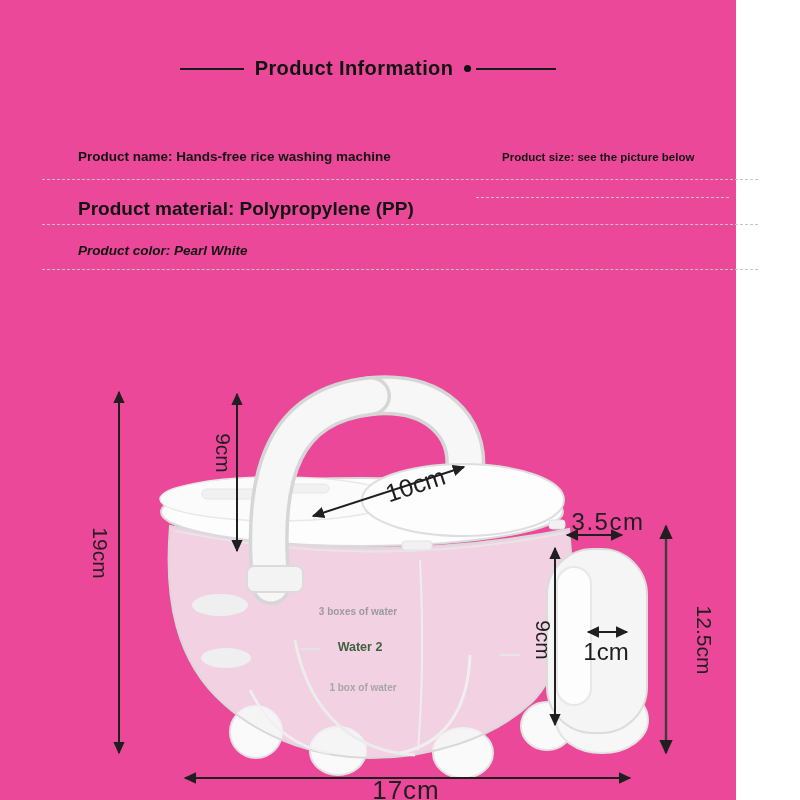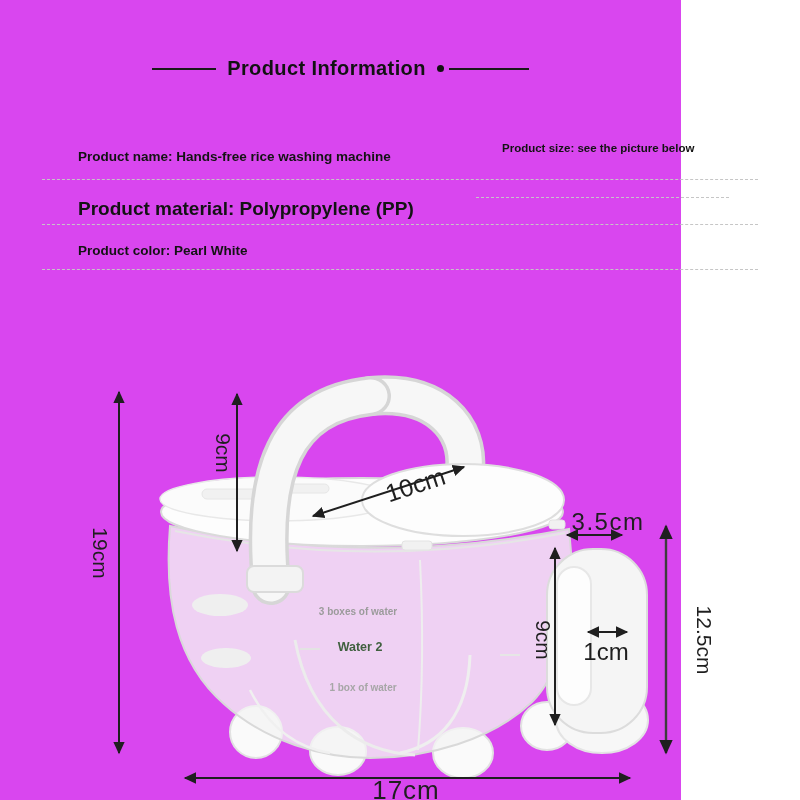--- a/index.html
+++ b/index.html
@@ -2,44 +2,44 @@
 <html><head>
 <meta charset="utf-8">
 <style>
   html, body {
     margin: 0; padding: 0;
     width: 800px; height: 800px;
     background: #ffffff;
     font-family: "Liberation Sans", sans-serif;
     overflow: hidden;
   }
-  .page { position: absolute; inset: 0; width: 681px; height: 800px; background: #d946ef; }
+  .page { position: absolute; inset: 0; width: 736px; height: 800px; background: #ec4899; }
 
   
   .title-row {
     position: absolute; top: 57px; left: 0; width: 100%;
     display: flex; align-items: center; justify-content: center; gap: 11px;
   }
   .title-row h1 {
     margin: 0; font-size: 20px; font-weight: bold; color: #121212; letter-spacing: .4px;
     white-space: nowrap;
   }
   .rule { height: 0; border-top: 2px solid #1a1a1a; }
   .rule-left  { width: 64px; }
   .rule-right { width: 80px; margin-left: -6px; }
   .dot { width: 7px; height: 7px; border-radius: 50%; background: #111; }
 
   
   .info-label {
     position: absolute; font-weight: bold; color: #131313; white-space: nowrap;
   }
   .lbl-name     { left: 78px;  top: 149px; font-size: 13.5px; }
-  .lbl-size     { left: 502px; top: 142px; font-size: 11.5px; }
+  .lbl-size     { left: 502px; top: 151px; font-size: 11.5px; }
   .lbl-material { left: 78px;  top: 198px; font-size: 19px; }
-  .lbl-color    { left: 78px;  top: 243px; font-size: 13.5px; }
+  .lbl-color    { left: 78px;  top: 243px; font-size: 13.5px; font-style: italic; }
 
   .dash { position: absolute; height: 0; border-top: 1.5px dashed #c6c6c6; }
   .dash-1  { top: 179px; left: 42px;  width: 716px; }
   .dash-1b { top: 197px; left: 476px; width: 253px; }
   .dash-2  { top: 224px; left: 42px;  width: 716px; }
   .dash-3  { top: 269px; left: 42px;  width: 716px; }
 
   
   .diagram-svg { position: absolute; left: 0; top: 370px; width: 800px; height: 430px; }
   .dim-label { fill: #1f1f1f; font-family: "Liberation Sans", sans-serif; font-weight: 500; }

